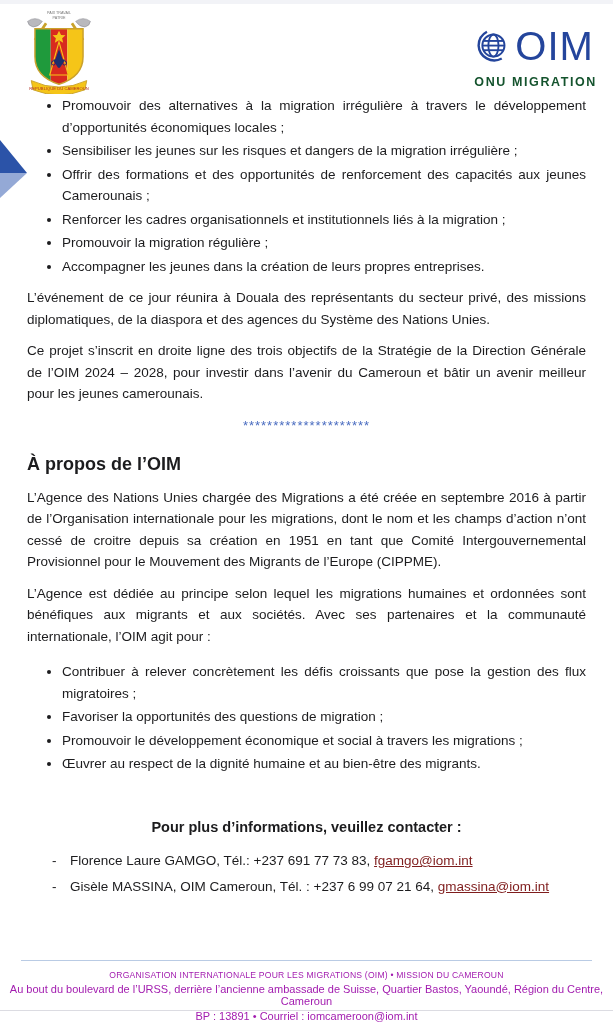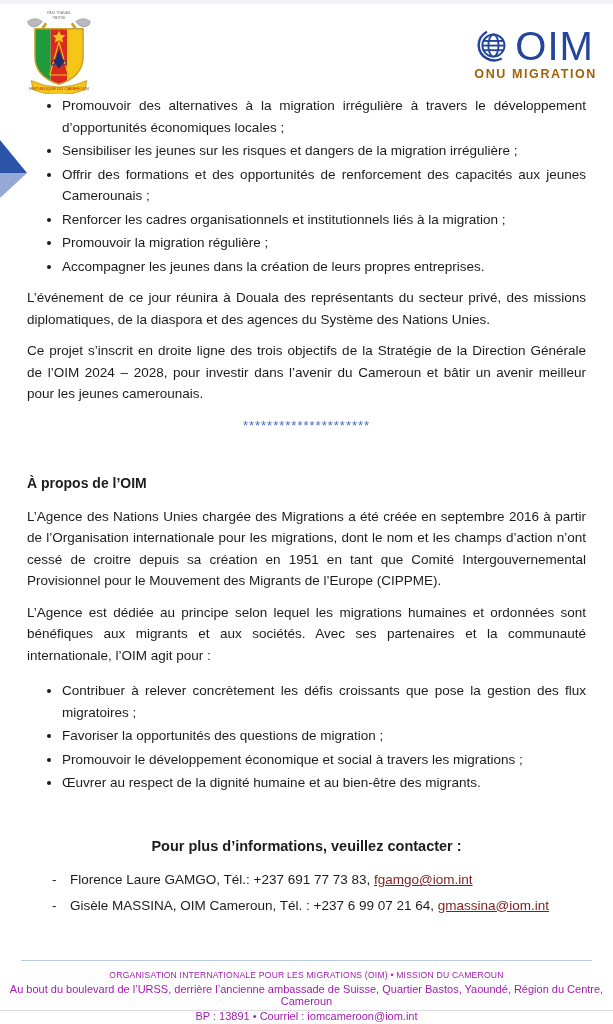--- a/index.html
+++ b/index.html
@@ -9,32 +9,32 @@
   }
   .top-band { position:absolute; top:0; left:0; width:100%; height:4px; background:#f2f3f7; }
   .bottom-line { position:absolute; top:1010px; left:0; width:100%; height:1px; background:#dcdce2; }
 
   
   .header { position:relative; height:95px; }
   .coat { position:absolute; top:8px; left:22px; }
   .oim-logo { position:absolute; top:27px; right:16px; text-align:left; }
   .oim-row { display:flex; align-items:flex-end; gap:4px; }
   .oim-word { font-size:40px; line-height:38px; font-weight:500; color:#24459c; letter-spacing:1px; }
-  .oim-sub { margin-top:2px; font-size:12.5px; font-weight:600; color:#a16207; letter-spacing:1.6px; }
+  .oim-sub { margin-top:10px; font-size:12.5px; font-weight:600; color:#14532d; letter-spacing:1.6px; }
 
   
   .edge-arrow { position:absolute; left:0; top:140px; }
 
   
   .content { position:relative; margin:0 27px 0 27px; font-size:13.5px; line-height:21.5px; }
   .para { margin:0 0 10px 0; text-align:justify; }
   ul.bullet-list { margin:0 0 10px 0; padding:0 0 0 35px; }
   ul.bullet-list li { margin:0 0 2px 0; text-align:justify; }
   .separator { margin:4px 0 0 0; text-align:center; color:#4a6cc0; font-size:13px; letter-spacing:1px; }
-  .about-heading { margin:37px 0 11px 0; font-size:14px; font-weight:bold; }
+  .about-heading { margin:18px 0 11px 0; font-size:18px; font-weight:bold; }
   .contact-heading { margin:42px 0 12px 0; font-size:14.5px; font-weight:bold;text-align:center; }
   ul.dash-list { margin:0; padding:0 0 0 43px; list-style:none; }
   ul.dash-list li { position:relative; margin:0 0 4px 0; }
   ul.dash-list li::before { content:"-"; position:absolute; left:-18px; }
   a.email-link { color:#7f1d1d; text-decoration:underline; }
 
   
   .footer { position:absolute; top:960px; left:0; width:100%; text-align:center; color:#a21caf; }
   .footer-rule { margin:0 21px 9px 21px; border-top:1px solid #b9cbe4; }
   .footer-l1 { font-size:8.6px; font-weight:500; letter-spacing:0.2px; margin-bottom:3px; }

